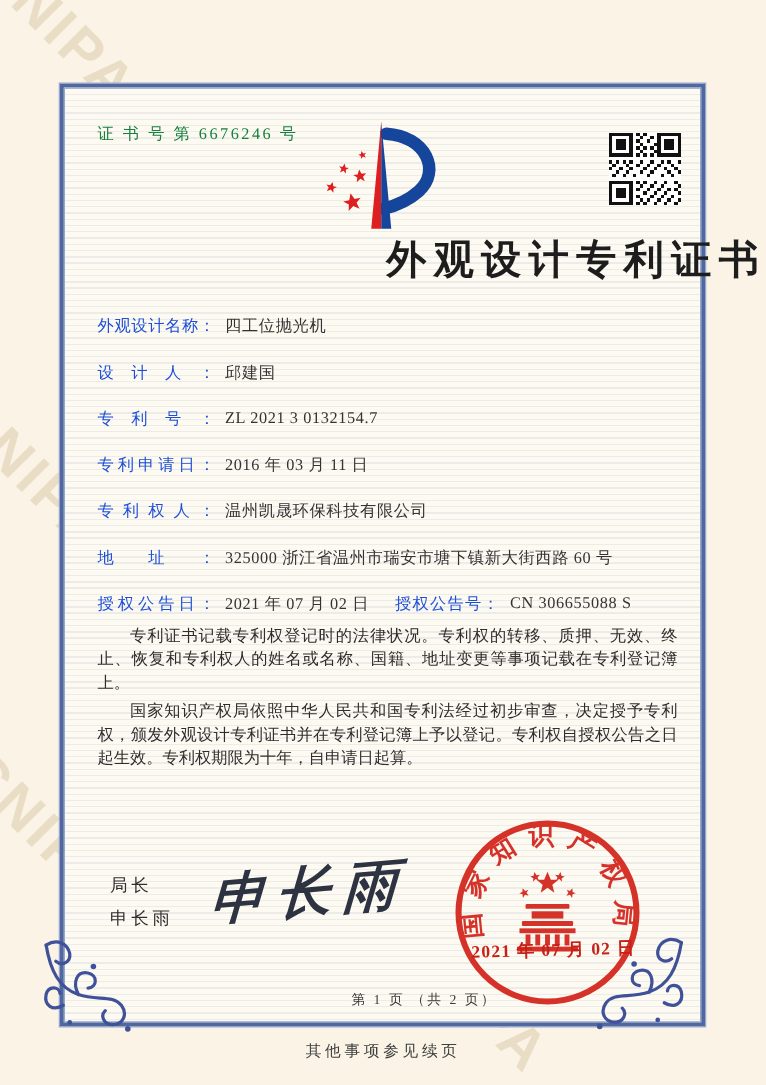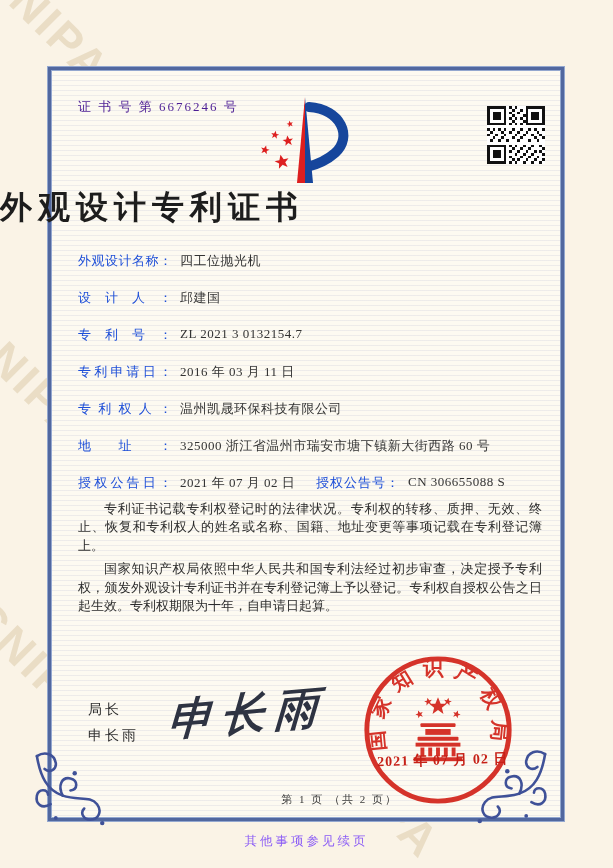--- a/index.html
+++ b/index.html
@@ -30,29 +30,29 @@
     box-shadow:0 0 0 1px #93a7cf, inset 0 0 0 1px #93a7cf;
     background:
       repeating-linear-gradient(180deg,
         rgba(125,130,185,0.12) 0px, rgba(125,130,185,0.12) 1px,
         rgba(0,0,0,0) 1px, rgba(0,0,0,0) 5px),
       #fdfaf1;
   }
 
   .cert-no{
     position:absolute;left:78px;top:98px;
-    font-size:13px;letter-spacing:2px;color:#4c1d95;
+    font-size:13px;letter-spacing:2px;color:#15803d;
   }
 
   .logo{position:absolute;left:243px;top:93px;width:126px;height:92px;}
   .qr{position:absolute;left:487px;top:106px;width:58px;height:58px;}
 
   .title{
     position:absolute;left:0;top:186px;width:613px;margin:0;
-    text-align:left;font-size:32px;font-weight:700;
+    text-align:right;font-size:32px;font-weight:700;
     letter-spacing:6px;color:#1d1d1d;
   }
 
   .fields{position:absolute;left:78px;top:252px;width:462px;}
   .field-row{position:relative;height:37px;font-size:13px;color:#333;}
   .f-label{
     display:inline-block;width:94px;
     text-align:justify;text-align-last:justify;text-justify:inter-character;
     color:#1d4ed8;vertical-align:top;
   }
@@ -80,21 +80,21 @@
     font-size:14px;color:#c62017;letter-spacing:1px;white-space:nowrap;
     transform:rotate(-1.5deg);font-weight:600;
   }
 
   .page-info{
     position:absolute;left:0;top:792px;width:599px;text-align:center;
     font-size:11px;letter-spacing:2px;color:#3a3a3a;padding-left:40px;
   }
   .continuation{
     position:absolute;left:0;top:833px;width:613px;text-align:center;
-    font-size:12.5px;letter-spacing:3px;color:#8b5cf6;
+    font-size:12.5px;letter-spacing:3px;color:#404040;
   }
 
   .ornament{position:absolute;width:86px;height:86px;}
   .ornament.left{left:30px;top:744px;}
   .ornament.right{left:466px;top:742px;transform:scaleX(-1);}
 </style>
 </head>
 <body>
 
 <div class="page">

